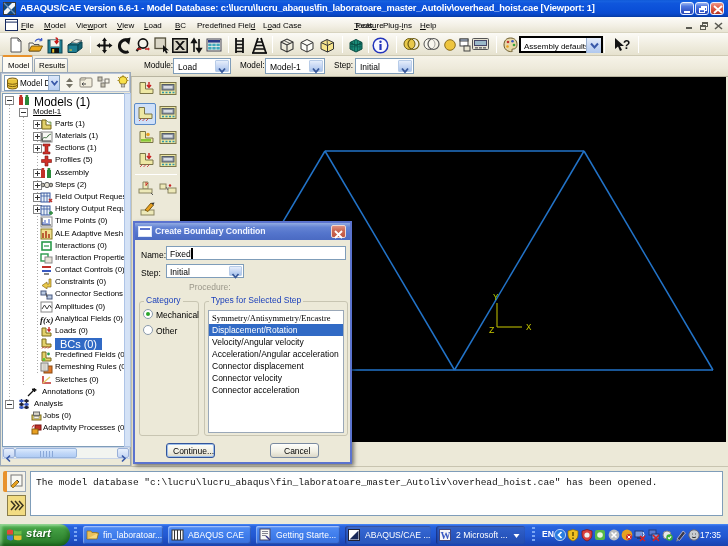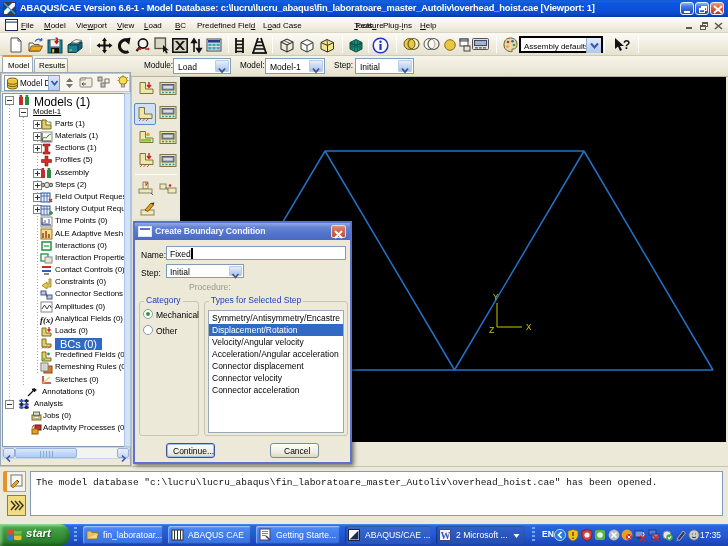--- a/index.html
+++ b/index.html
@@ -600,21 +600,21 @@
 <span class="abs txt" style="left:9px;top:72px;font-size:8.5px;color:#1a3fba;background:#ece9d8;padding:0 2px;">Category</span>
 <div class="abs" style="left:8px;top:86px;width:10px;height:10px;border-radius:50%;background:#fff;border:1px solid #8a9aac;"></div>
 <div class="abs" style="left:11px;top:89px;width:4px;height:4px;border-radius:50%;background:#2ca62c;"></div>
 <span class="abs txt" style="left:21px;top:87px;font-size:8.5px;">Mechanical</span>
 <div class="abs" style="left:8px;top:102px;width:10px;height:10px;border-radius:50%;background:#fff;border:1px solid #8a9aac;"></div>
 <span class="abs txt" style="left:21px;top:103px;font-size:8.5px;">Other</span>
 
 <div class="abs" style="left:69px;top:78px;width:144px;height:135px;border:1px solid #c8c5b2;border-radius:3px;"></div>
 <span class="abs txt" style="left:74px;top:72px;font-size:8.5px;color:#1a3fba;background:#ece9d8;padding:0 2px;">Types for Selected Step</span>
 <div class="abs" style="left:73px;top:87px;width:136px;height:123px;background:#fff;border:1px solid #9aa8b8;">
-<span class="abs txt" style="left:3px;top:2px;font-size:8.5px;">Symmetry/Antisymmetry/Encastre</span>
+<span class="abs txt" style="left:3px;top:2px;font-size:8.5px;font-family:Liberation Serif, serif;">Symmetry/Antisymmetry/Encastre</span>
 <div class="abs" style="left:0;top:13px;width:134px;height:12px;background:#316ac5;">
         <span class="abs txt" style="left:3px;top:1px;font-size:8.5px;color:#fff;">Displacement/Rotation</span>
       </div>
 <span class="abs txt" style="left:3px;top:26px;font-size:8.5px;">Velocity/Angular velocity</span>
 <span class="abs txt" style="left:3px;top:38px;font-size:8.5px;">Acceleration/Angular acceleration</span>
 <span class="abs txt" style="left:3px;top:50px;font-size:8.5px;">Connector displacement</span>
 <span class="abs txt" style="left:3px;top:62px;font-size:8.5px;">Connector velocity</span>
 <span class="abs txt" style="left:3px;top:74px;font-size:8.5px;">Connector acceleration</span>
 </div>
 

